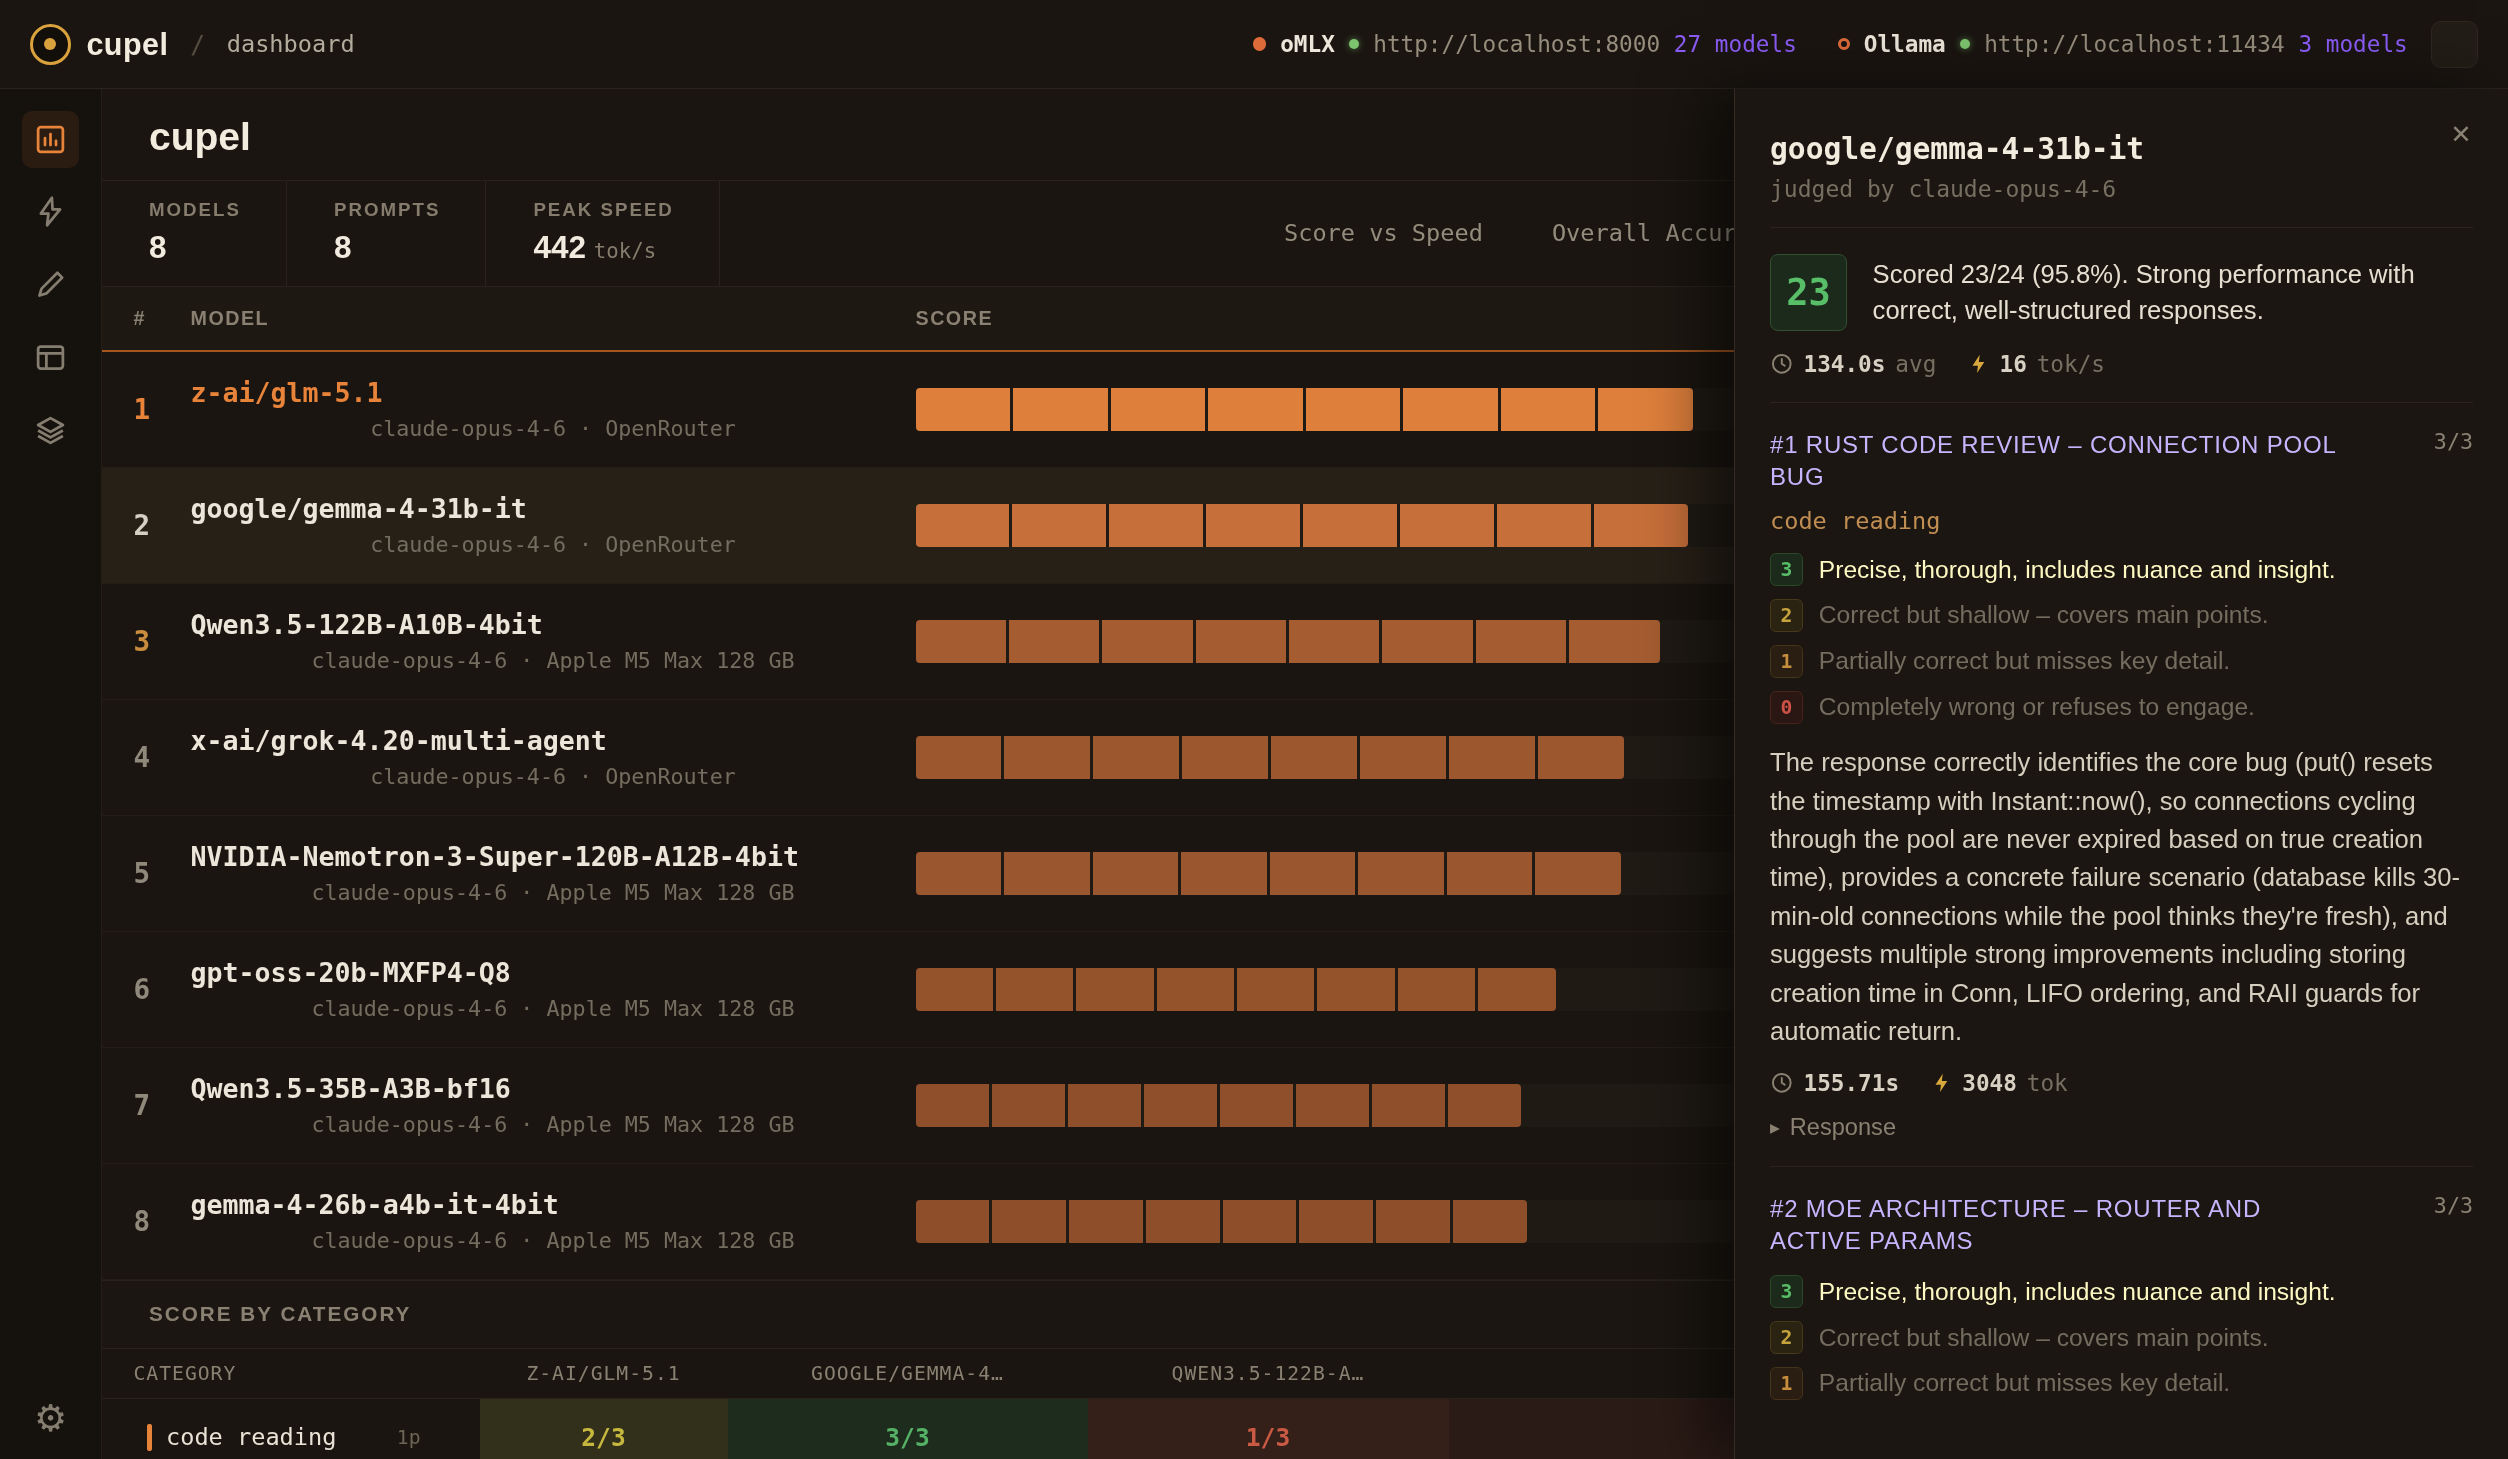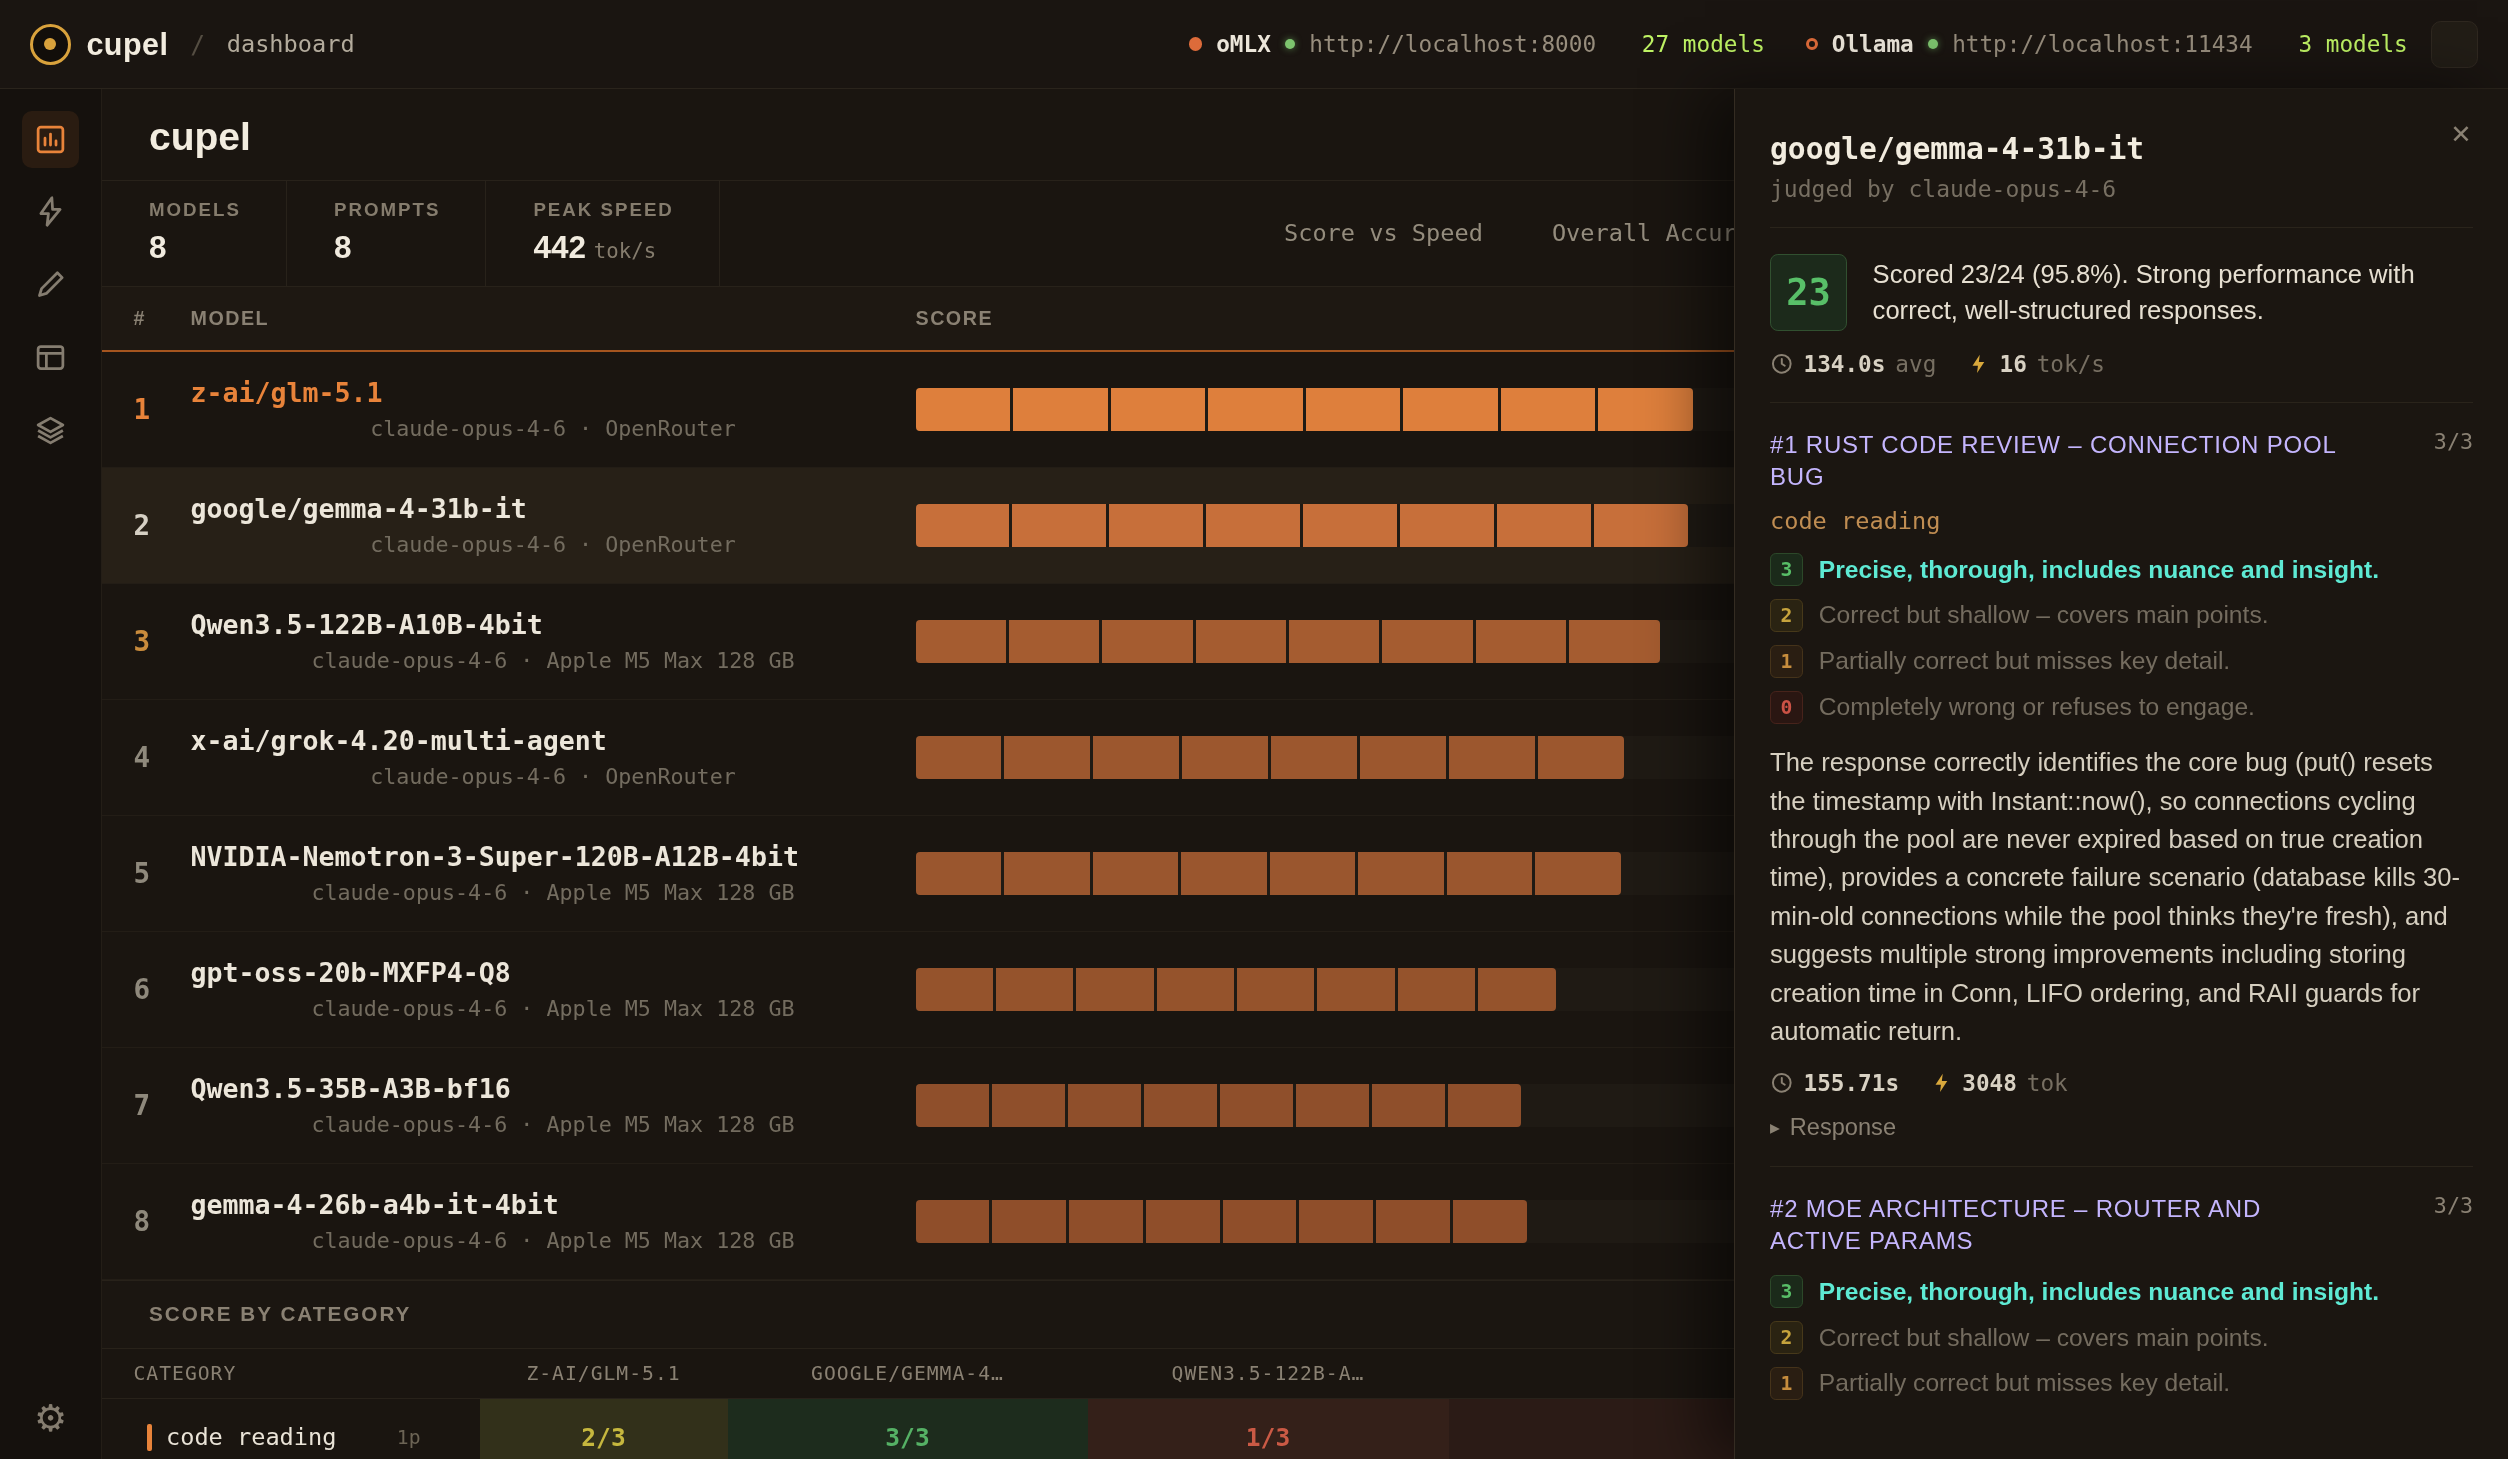--- a/index.html
+++ b/index.html
@@ -23,21 +23,21 @@
   .logo-core { width:11.8px; height:11.8px; border-radius:50%; background:#d9a23c; }
   .logo-text { font-size:30.5px; font-weight:bold; color:#f2ecdf; letter-spacing:0.5px; }
   .crumb-sep { font-size:24.6px; color:#544d42; margin:0 5.9px; }
   .crumb { font-size:23.6px; color:#b3ab9c; }
   .topbar-right { margin-left:auto; display:flex; align-items:center; gap:13.8px; font-size:22.7px;justify-content:flex-end; }
   .dot { width:13.8px; height:13.8px; border-radius:50%; background:#dd6b3a; }
   .ring { width:11.8px; height:11.8px; border-radius:50%; border:3.9px solid #dd6b3a; }
   .status-dot { width:10.8px; height:10.8px; border-radius:50%; background:#7dc46e; box-shadow:0 0 7.9px rgba(125,196,110,.6); }
   .server-name { font-weight:bold; color:#ece6da; }
   .server-url { color:#978d7d; }
-  .server-count { color:#bef264;margin-left:32px; }
+  .server-count { color:#8b5cf6; }
   .server-gap { width:13.8px; }
   .header-btn { width:47px; height:47px; border-radius:9.9px; background:#221d16; border:1px solid #2f2820; margin-left:9.9px; }
 
   
   .sidebar {
     position:absolute; top:89px; left:0; bottom:0; width:102px;
     background:#15110d; border-right:1px solid #241e17;
     display:flex; flex-direction:column; align-items:center; padding-top:21.7px; gap:15.8px;
   }
   .side-icon { width:57px; height:57px; border-radius:9.9px; display:flex; align-items:center; justify-content:center; color:#857d70; }
@@ -118,21 +118,21 @@
   .tag-amber { color:#c08d52; }
   .tag-teal { color:#45b39a; }
   .rubric { margin-top:17.7px; display:flex; flex-direction:column; gap:12.8px; }
   .rubric-row { display:flex; align-items:center; gap:15.8px; }
   .rubric-badge { flex:none; width:33px; height:33px; border-radius:5.9px; display:flex; align-items:center; justify-content:center; font-size:19.7px; font-weight:bold; }
   .b-green { background:#1b2a1a; color:#58bd67; border:1px solid #2c4829; }
   .b-yellow { background:#2a2312; color:#c6a33d; border:1px solid #47391a; }
   .b-amber { background:#2a1e12; color:#c68d3d; border:1px solid #45331a; }
   .b-red { background:#2a1612; color:#cb5246; border:1px solid #47231b; }
   .rubric-text { font-size:24.6px; color:#746c5f; }
-  .rubric-row.active .rubric-text { color:#5eead4;font-weight:bold; }
+  .rubric-row.active .rubric-text { color:#fef9c3; }
   .section-body { margin-top:19.7px; font-size:25.6px; line-height:1.5; color:#d6cfc0; }
   .response-toggle { margin-top:17.7px; display:flex; align-items:center; gap:9.9px; font-size:23.6px; color:#8a8173; }
   .tri { font-size:19.7px; }
 </style>
 </head>
 <body>
 
 <div class="topbar">
   <span class="logo-mark">
       <span class="logo-core"></span>

